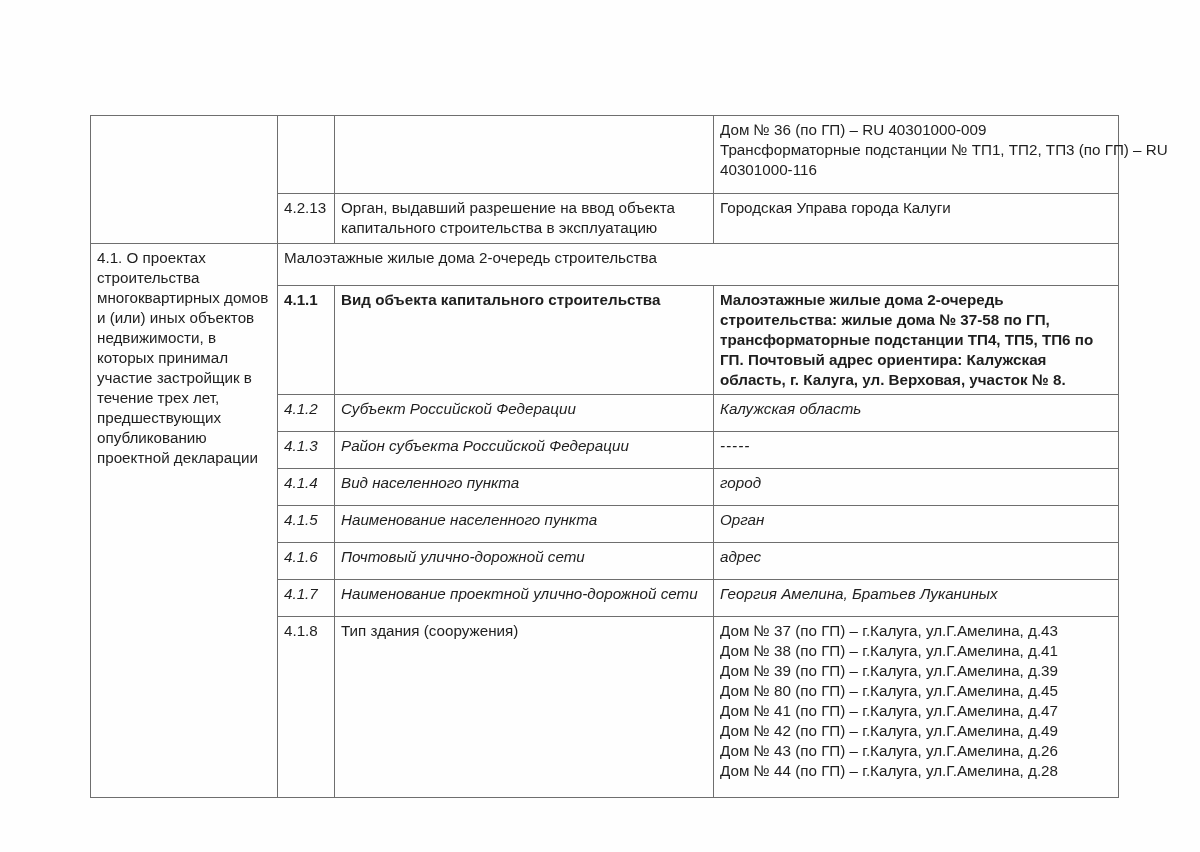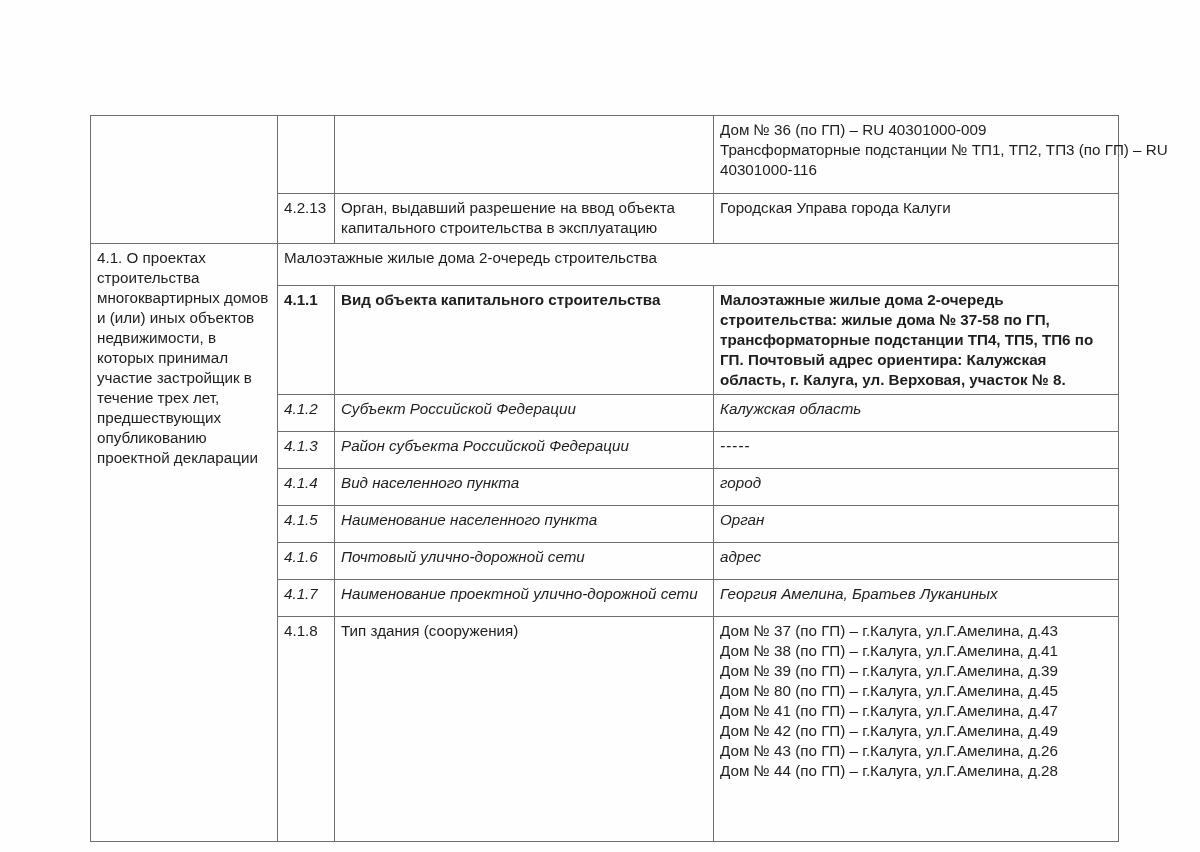--- a/index.html
+++ b/index.html
@@ -42,21 +42,21 @@
   col.c3 { width: 379px; }
   col.c4 { width: 405px; }
 
   .num { white-space: nowrap; padding-left: 6px !important; }
   .val-line { display: block; white-space: nowrap; }
   .h-row-top { height: 78px; }
   .h-row-413 { height: 50px; }
   .h-row-head { height: 42px; }
   .h-row-411 { height: 101px; font-weight: bold; }
   .h-row-std { height: 37px; font-style: italic; }
-  .h-row-418 { height: 225px; }
+  .h-row-418 { height: 181px; }
   td.pad-top-lg { padding-top: 12px; }
   td.section-label { padding-top: 10px; padding-left: 6px; }
   td.subheader { padding-top: 12px; }
   .dashes { letter-spacing: 1px; }
 </style>
 </head>
 <body>
 
 <div class="page">
   <table class="decl">

